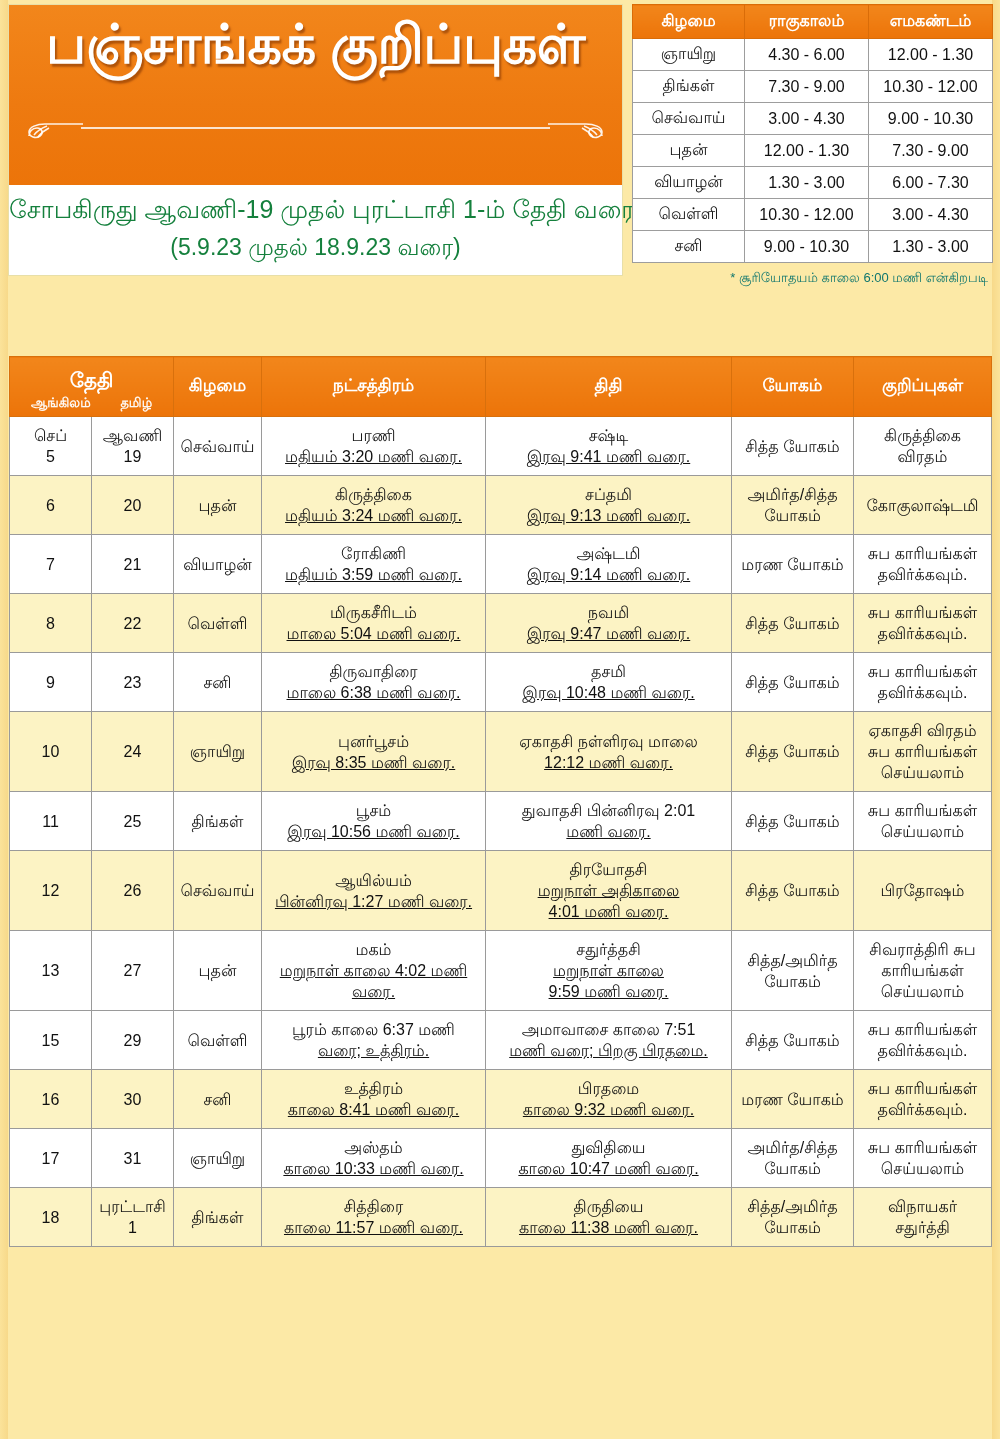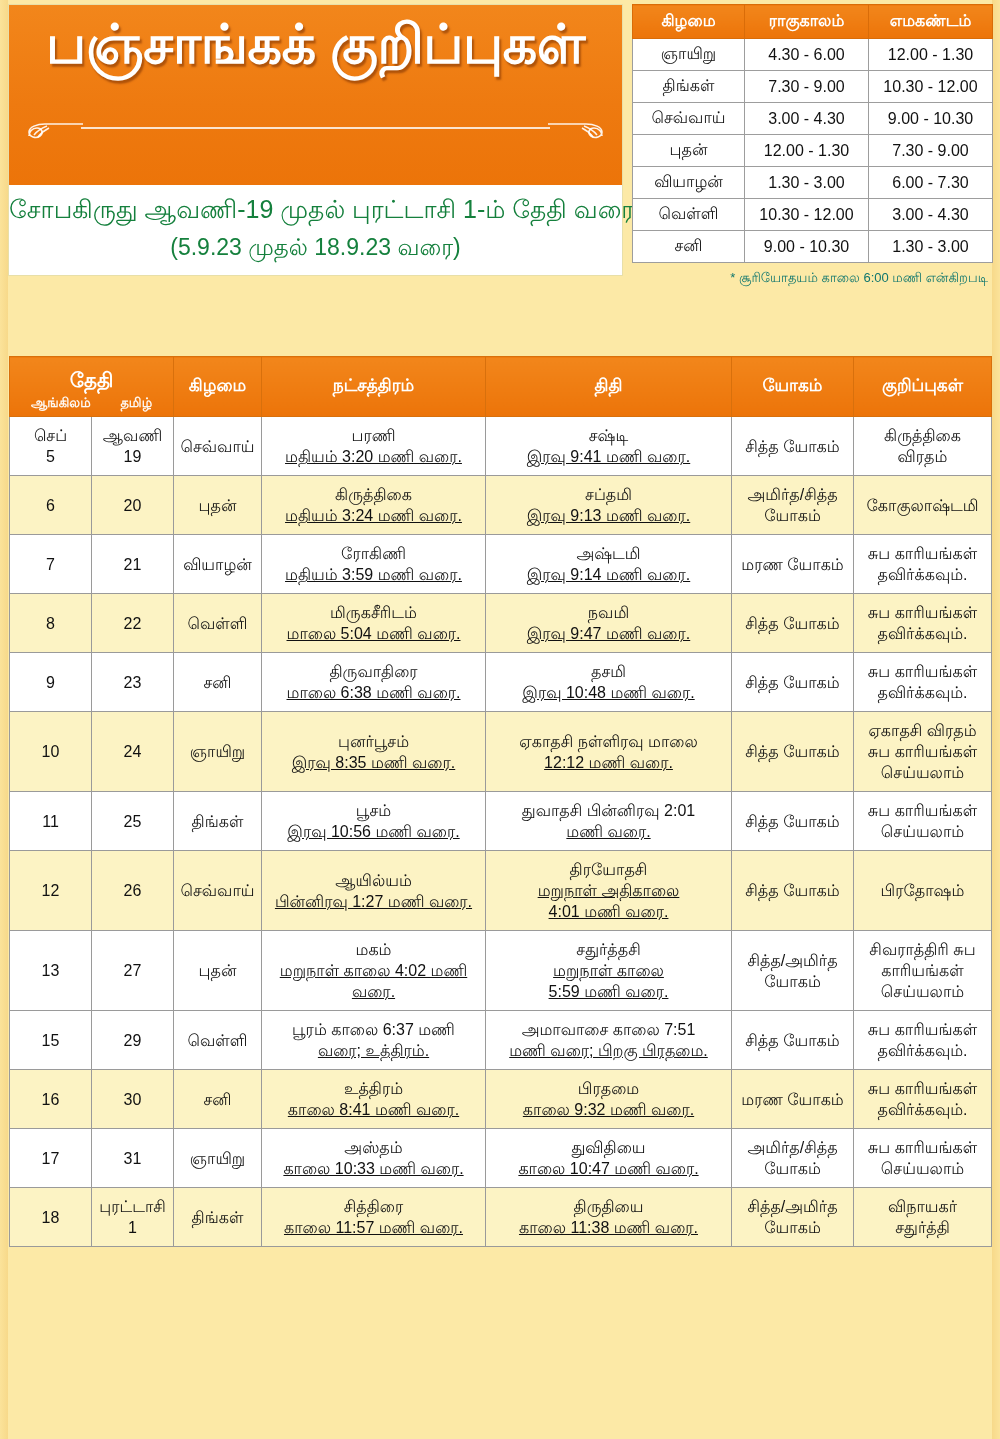--- a/index.html
+++ b/index.html
@@ -479,21 +479,21 @@
           <span class="d2"></span>
         </td>
         <td class="kizhamai">புதன்</td>
         <td class="ntitle">
           <span class="l1">மகம்</span>
           <span class="l2">மறுநாள் காலை 4:02 மணி வரை.</span>
         </td>
         <td class="ntitle">
           <span class="l1">சதுர்த்தசி</span>
           <span class="l2">மறுநாள் காலை</span>
-          <span class="l2">5:59 மணி வரை.</span>
+          <span class="l2">9:59 மணி வரை.</span>
         </td>
         <td>சித்த/அமிர்த யோகம்</td>
         <td>சிவராத்திரி சுப காரியங்கள் செய்யலாம்</td>
       </tr>
 
 
       <tr class="norm">
         <td class="num">
           <span class="d1">15</span>
           <span class="d2"></span>

